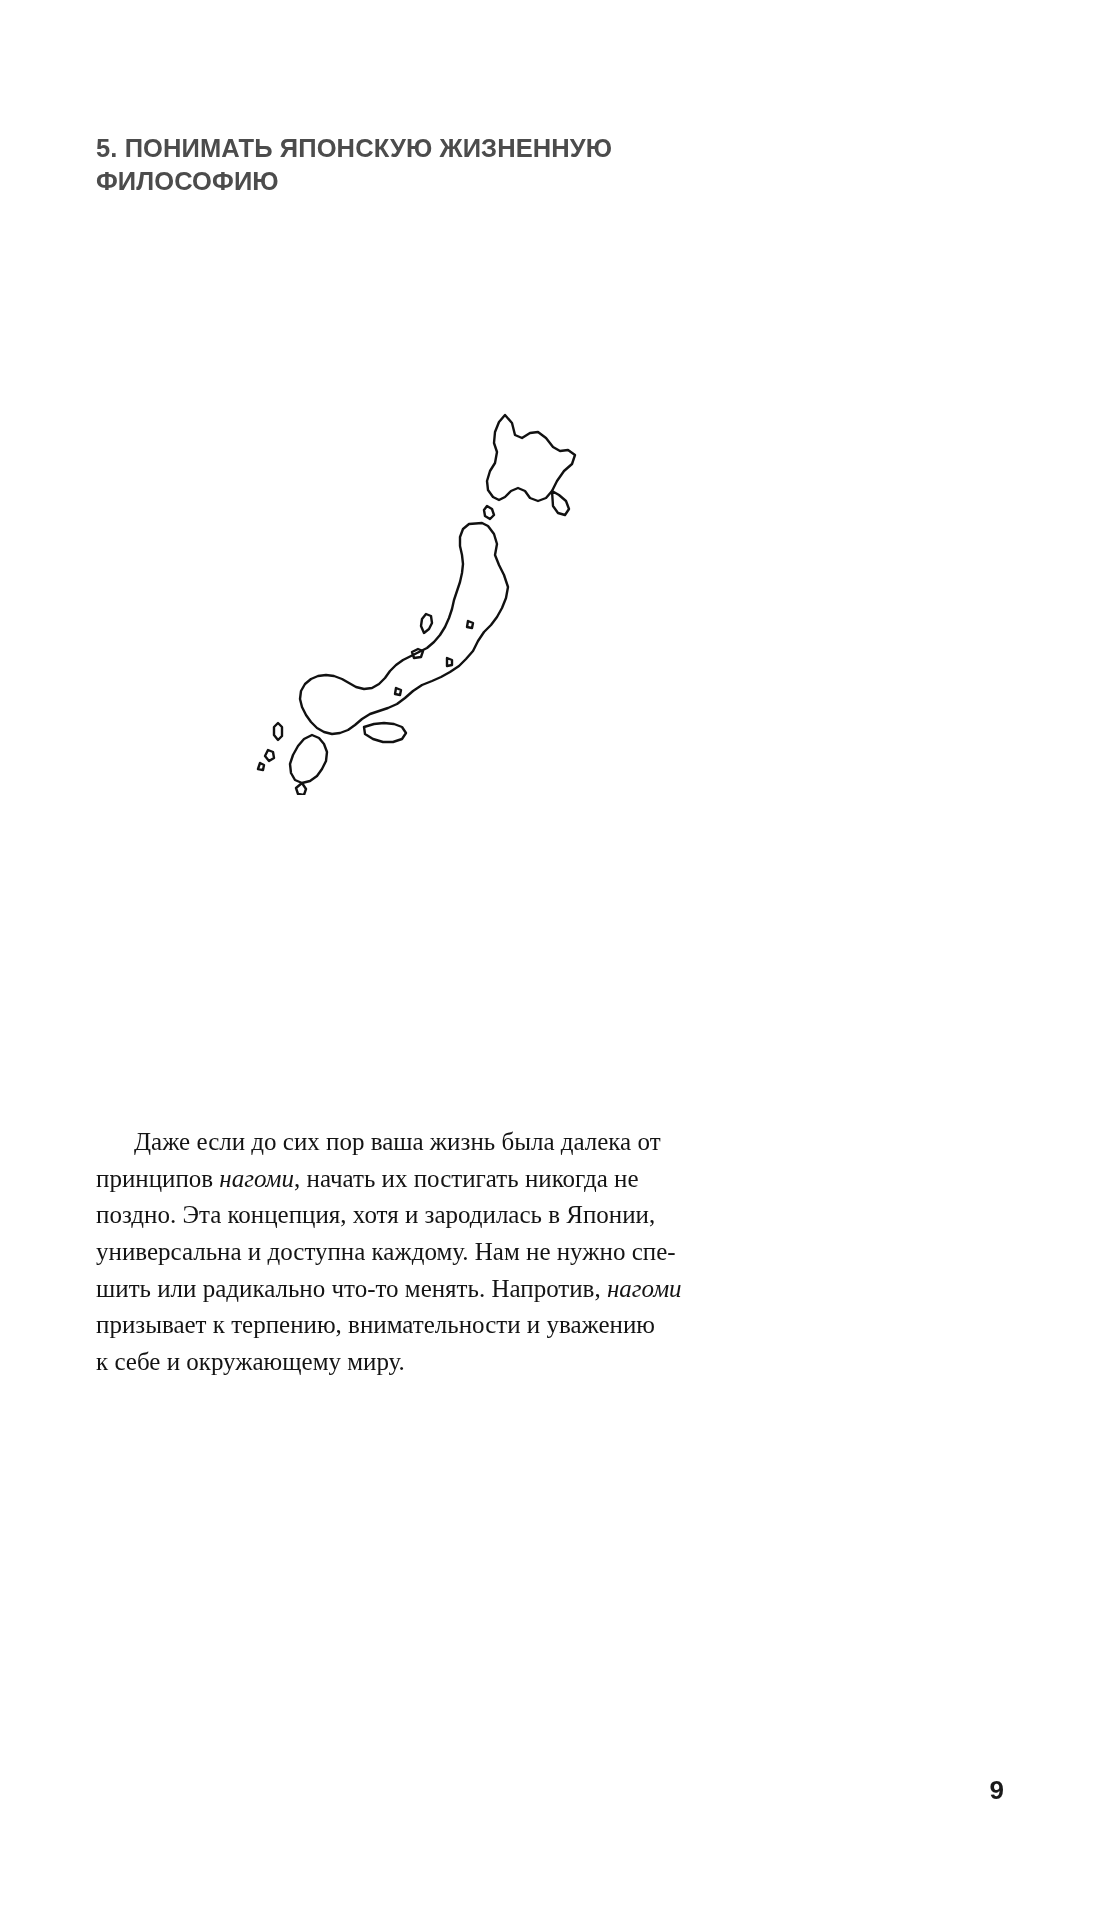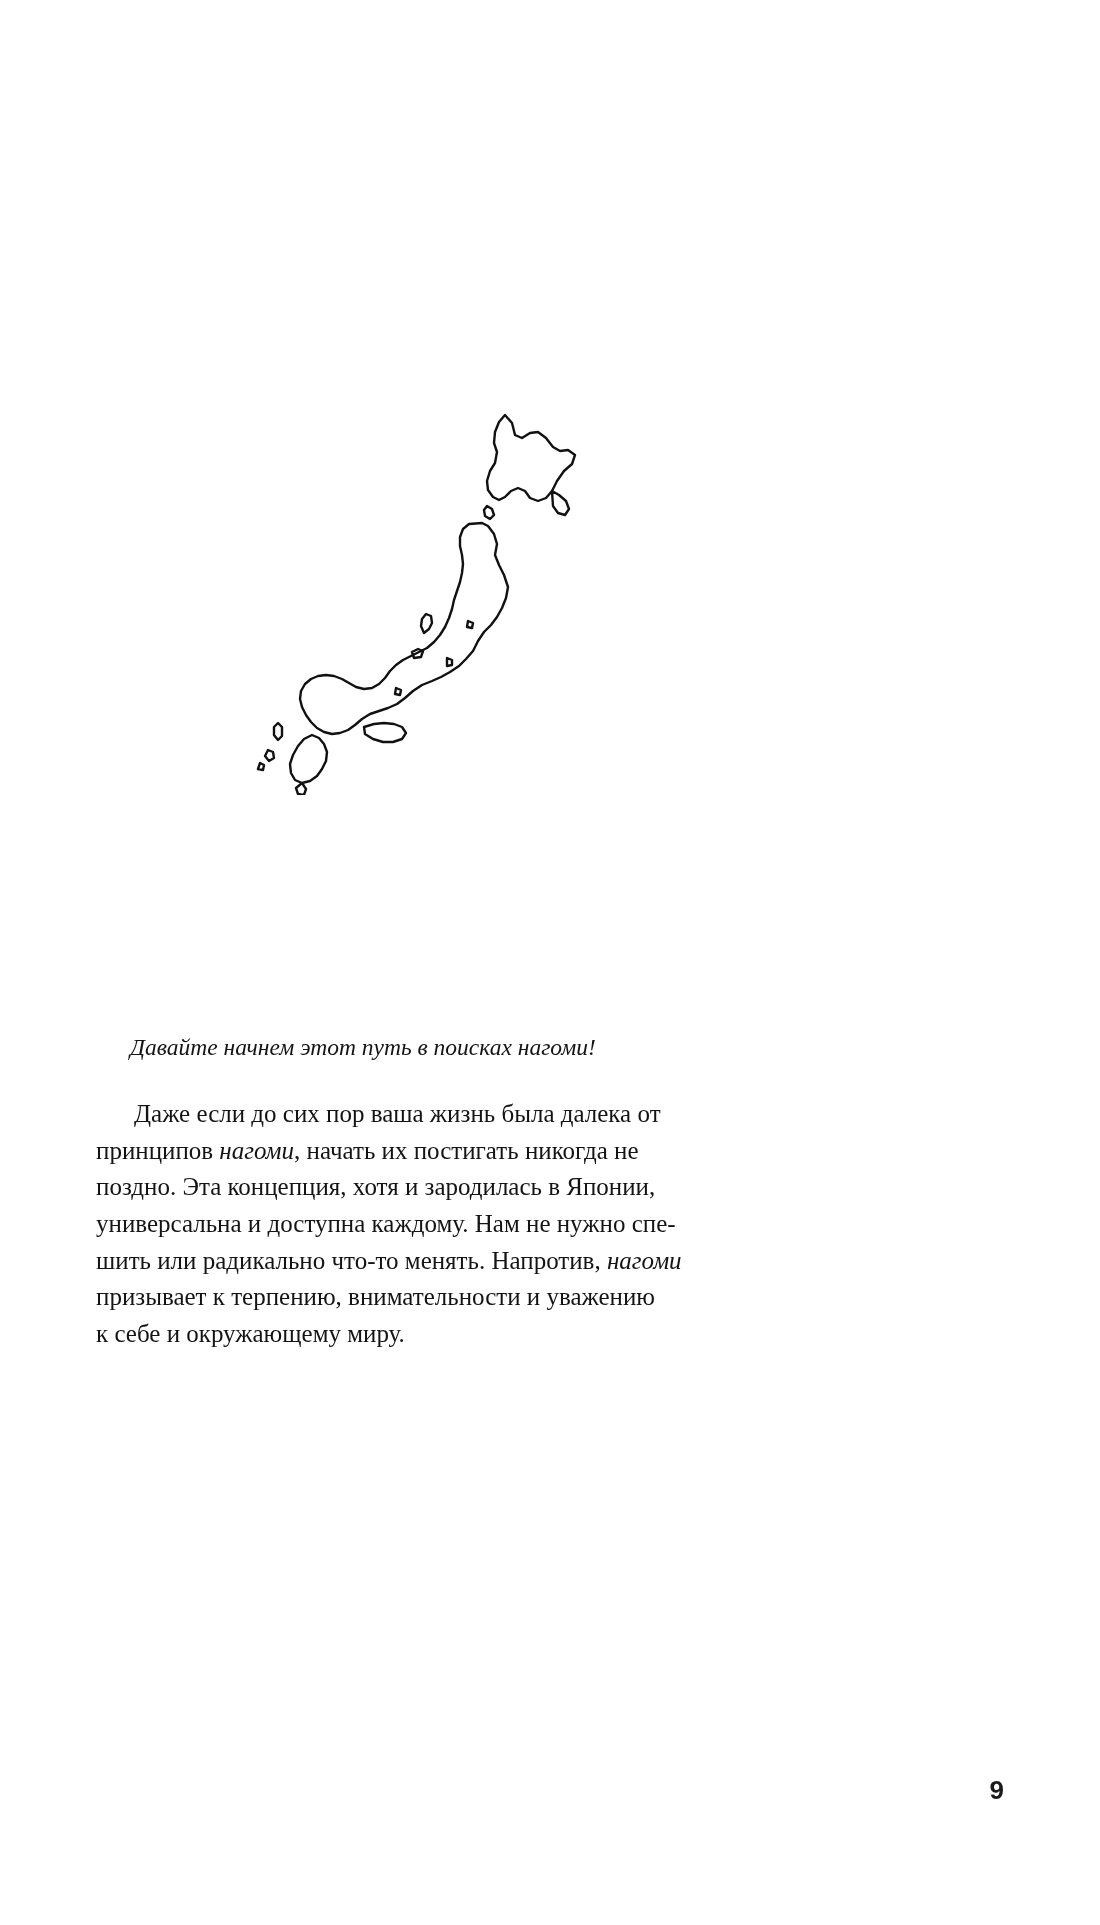--- a/index.html
+++ b/index.html
@@ -38,20 +38,21 @@
     color: #141414;
     margin: 0;
     text-align: left;
     white-space: pre-line;
   }
   .body-par em {
     font-style: italic;
   }
   .par-indent {
     text-indent: 38px;
+    margin-top: 28px;
   }
   .map-wrap {
     position: absolute;
     left: 96px;
     top: 405px;
     width: 660px;
     height: 390px;
   }
   .map-wrap svg {
     display: block;
@@ -87,20 +88,21 @@
     color: #1a1a1a;
   }
 </style>
 </head>
 <body>
 
 <div class="page">
 
   <div class="content">
 
+    <h1 class="chapter-heading">5. ПОНИМАТЬ ЯПОНСКУЮ ЖИЗНЕННУЮ ФИЛОСОФИЮ</h1>
 
 
   </div>
 
   <div class="map-wrap">
     <svg width="420" height="390" viewBox="0 0 420 390" aria-hidden="true">
       <g fill="none" stroke="#111111" stroke-width="2.4" stroke-linejoin="round" stroke-linecap="round">
 
         <path d="M289 10 L296 18 L299 30 L306 33 L314 28 L322 27 L330 33 L337 42
                  L344 46 L352 45 L359 50 L356 59 L348 66 L341 76 L336 86 L330 93
@@ -136,21 +138,20 @@
         <path d="M52 345 L57 347 L58 353 L53 356 L49 351 Z"></path>
         <path d="M44 358 L48 360 L47 365 L42 364 Z"></path>
 
         <path d="M231 253 L236 255 L236 260 L231 261 Z"></path>
         <path d="M252 216 L257 218 L256 223 L251 222 Z"></path>
         <path d="M180 283 L185 285 L184 290 L179 289 Z"></path>
       </g>
     </svg>
   </div>
 
-  <div class="caption">Давайте начнем этот путь в поисках нагоми!</div>
 
   <div class="lower-block">
     <p class="body-par par-indent">Даже если до сих пор ваша жизнь была далека от
 принципов <em>нагоми</em>, начать их постигать никогда не
 поздно. Эта концепция, хотя и зародилась в Японии,
 универсальна и доступна каждому. Нам не нужно спе-
 шить или радикально что-то менять. Напротив, <em>нагоми</em>
 призывает к терпению, внимательности и уважению
 к себе и окружающему миру.</p>
   </div>

